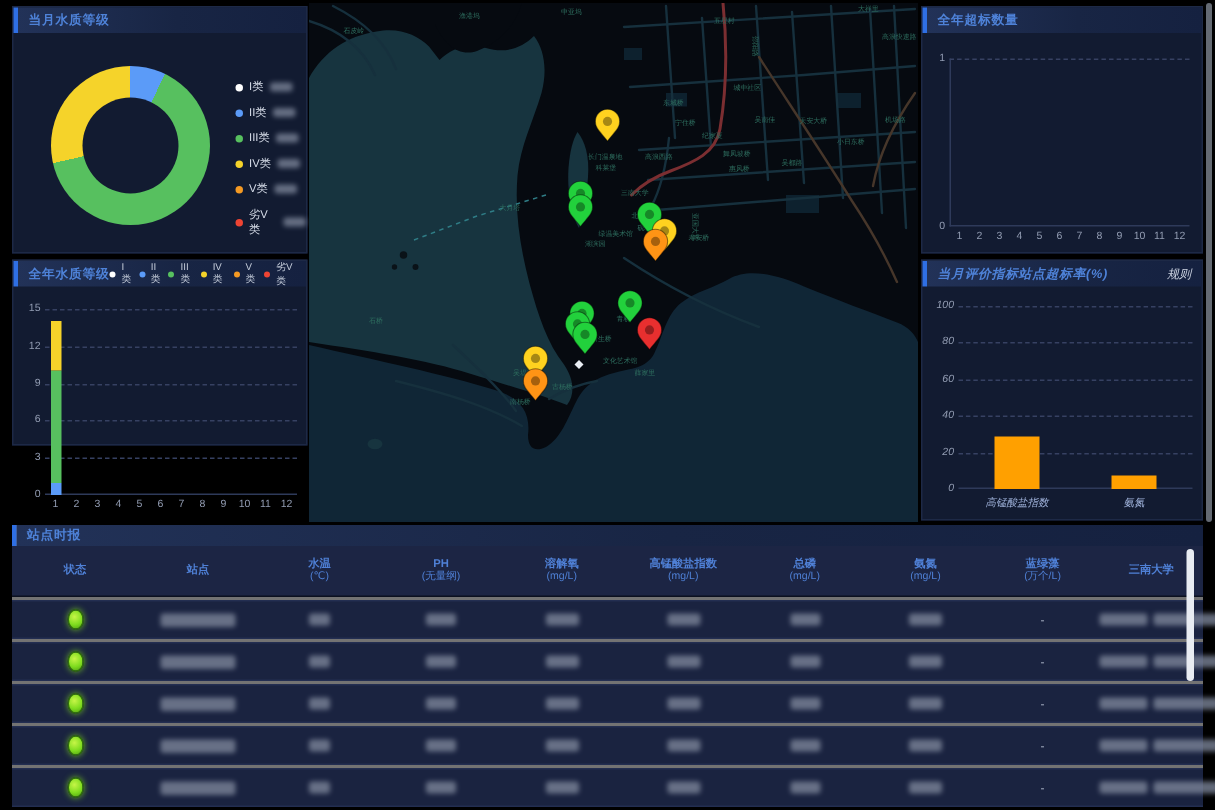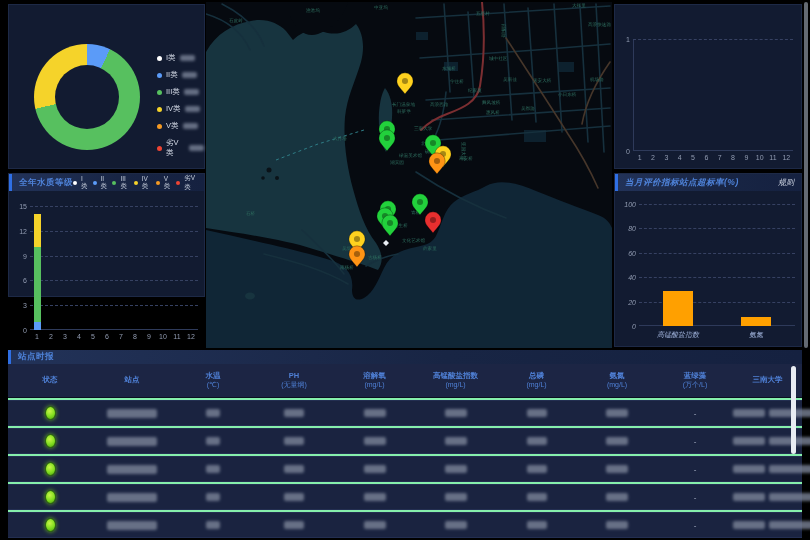--- a/index.html
+++ b/index.html
@@ -40,20 +40,23 @@
       border:1px solid #316d0e;box-shadow:0 0 4px rgba(126,211,33,.8);}
   .vscroll{position:absolute;border-radius:3px;}
   .maplabel{fill:#2e6e5f;font-size:4.6px;font-family:"Liberation Sans",sans-serif;}
 </style>
 </head>
 <body>
 
 <div class="stage">
 
   <div class="panel" style="left:8px;top:4px;width:197px;height:165px;">
+    <div class="phead">
+      <span class="ptitle">当月水质等级</span>
+    </div>
     <div class="donut" id="donut-ring" style="left: 25px; top: 39px; width: 106px; height: 106px; background: conic-gradient(rgb(91, 155, 248) 0deg, rgb(91, 155, 248) 25.7143deg, rgb(87, 192, 95) 25.7143deg, rgb(87, 192, 95) 257.143deg, rgb(245, 211, 42) 257.143deg, rgb(245, 211, 42) 360deg);">
       <div class="donut-hole" style="width:64px;height:64px;"></div>
     </div>
     <div class="legend-col" id="donut-legend" style="left:148px;top:48px;">
         <div class="legend-row">
           <div class="ldot" style="background: rgb(255, 255, 255);"></div>
           <div class="ltext">I类</div>
           <div class="blur-block" style="width: 15px; height: 6px;"></div>
         </div>
         <div class="legend-row">
@@ -294,20 +297,23 @@
           </g>
           <g transform="translate(151,265) scale(0.9)">
             <path d="M0,0 C-5.5,-7 -9,-9.5 -9,-14.5 A9,9 0 1 1 9,-14.5 C9,-9.5 5.5,-7 0,0 Z" fill="#ff9415" stroke="rgba(0,0,0,0.45)" stroke-width="0.8"></path>
             <circle cx="0" cy="-14.5" r="3.4" fill="rgba(0,0,0,0.35)"></circle>
           </g>
         </g>
     </svg>
   </div>
 
   <div class="panel" style="left:614px;top:4px;width:188px;height:165px;">
+    <div class="phead">
+      <span class="ptitle">全年超标数量</span>
+    </div>
     <div class="plot" id="exceed-plot" style="left:18px;top:34px;width:160px;height:112px;">
       <div class="axis-b"></div>
       <div class="axis-l"></div>
     <div class="ylab" style="top: 112px;">0</div>
         <div class="gl" style="top: 0px;"></div>
         <div class="ylab" style="top: 0px;">1</div>
         <div class="xlab" style="left: 6.66667px; top: 115px;">1</div>
         <div class="xlab" style="left: 20px; top: 115px;">2</div>
         <div class="xlab" style="left: 33.3333px; top: 115px;">3</div>
         <div class="xlab" style="left: 46.6667px; top: 115px;">4</div>
@@ -340,21 +346,21 @@
         <div class="ylab" style="top: 24.4px;">80</div>
         <div class="gl" style="top: 0px;"></div>
         <div class="ylab" style="top: 0px;">100</div>
         <div class="bar" style="left: 24px; top: 87.108px; width: 30px; height: 34.892px; background: rgb(255, 160, 0);"></div>
         <div class="xlab" style="left: 39px; top: 126px; color: rgb(157, 176, 216);">高锰酸盐指数</div>
         <div class="bar" style="left: 102px; top: 113.338px; width: 30px; height: 8.662px; background: rgb(255, 160, 0);"></div>
         <div class="xlab" style="left: 117px; top: 126px; color: rgb(157, 176, 216);">氨氮</div>
       </div>
   </div>
 
-  <div class="panel" style="left:8px;top:350px;width:794px;height:172px;background:#86efac;border:none;">
+  <div class="panel" style="left:8px;top:350px;width:794px;height:172px;background:#737373;border:none;">
     <div class="phead" style="height:14px;">
       <span class="ptitle">站点时报</span>
     </div>
     <div class="trow thead" id="t-header">
         <div class="th">
           <div>状态</div>
         </div>
         <div class="th">
           <div>站点</div>
         </div>

